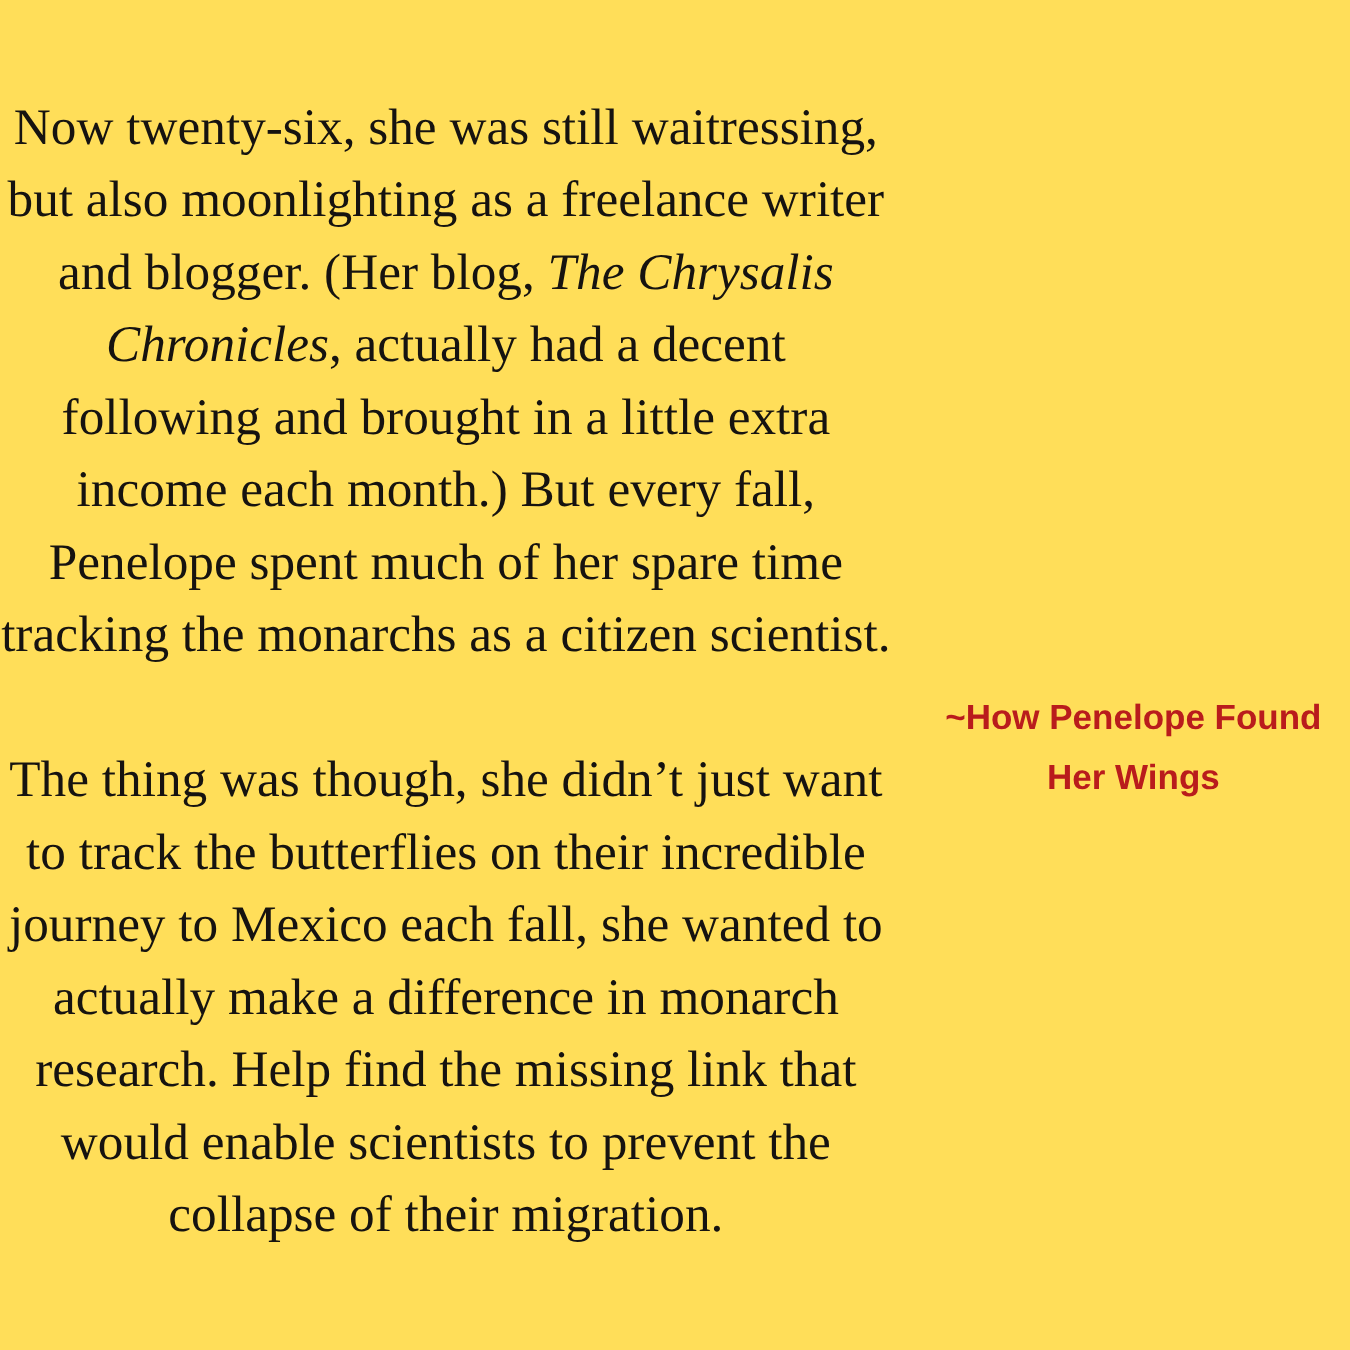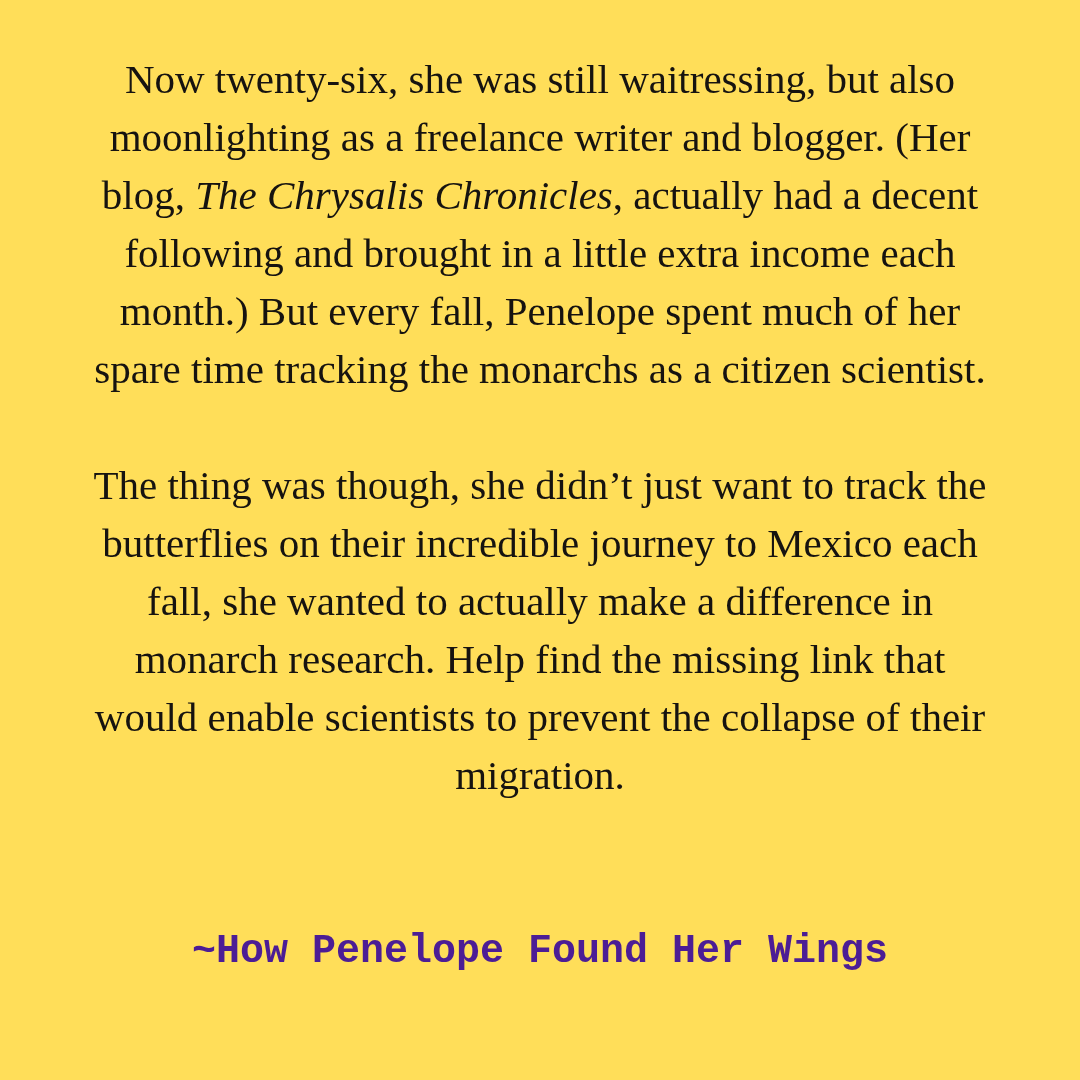--- a/index.html
+++ b/index.html
@@ -6,46 +6,46 @@
     margin: 0;
     padding: 0;
   }
   .card {
     width: 1080px;
     height: 1080px;
     background: #FFDE59;
     box-sizing: border-box;
     padding-top: 50px;
     display: flex;
-    flex-direction: column;
     align-items: center;
     font-family: "Liberation Serif", "DejaVu Serif", serif;
     color: #161310;
     overflow: hidden;
+    gap: 20px;
   }
   .story {
     width: 920px;
     text-align: center;
     font-size: 41px;
     line-height: 58px;
   }
   .story p {
     margin: 0 0 58px 0;
   }
   .story .italic-title {
     font-style: italic;
   }
   .attribution {
     margin-top: 66px;
     text-align: center;
-    font-family: Liberation Mono, monospace;
+    font-family: Liberation Sans, sans-serif;
     font-weight: bold;
-    font-size: 40px;
+    font-size: 28px;
     line-height: 48px;
-    color: #4c1d95;
+    color: #b91c1c;
   }
 </style>
 </head>
 <body>
 
 <div class="card">
   <div class="story">
     <p><span>Now twenty-six, she was still waitressing, but also moonlighting as a freelance writer and blogger. (Her blog, </span><span class="italic-title">The Chrysalis Chronicles</span><span>, actually had a decent following and brought in a little extra income each month.) But every fall, Penelope spent much of her spare time tracking the monarchs as a citizen scientist.</span></p>
     <p>The thing was though, she didn’t just want to track the butterflies on their incredible journey to Mexico each fall, she wanted to actually make a difference in monarch research. Help find the missing link that would enable scientists to prevent the collapse of their migration.</p>
   </div>

